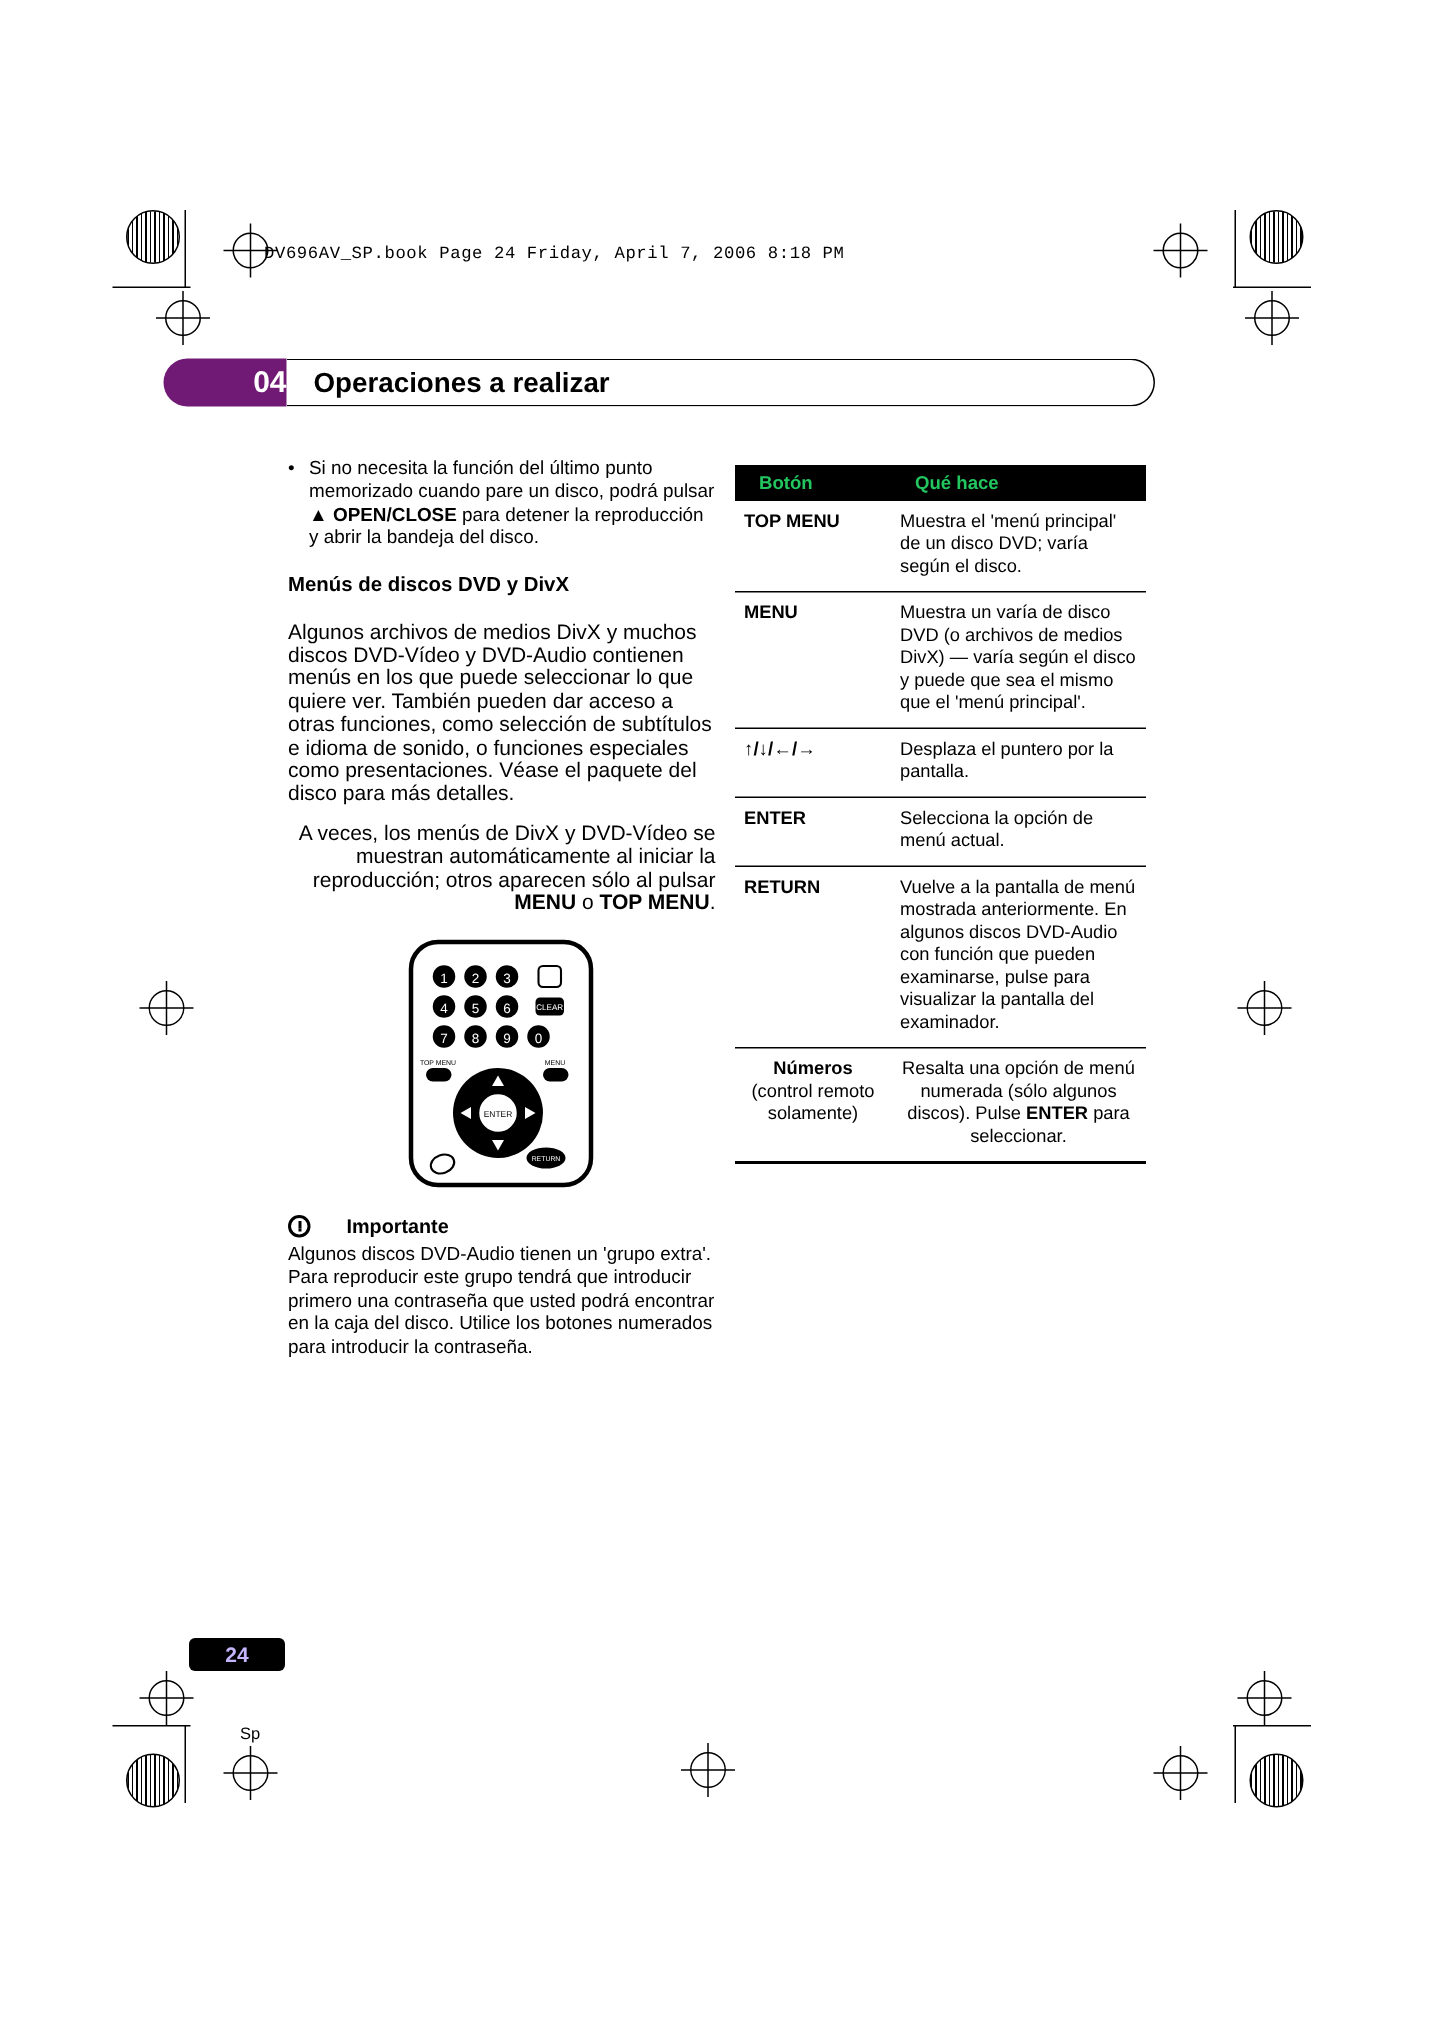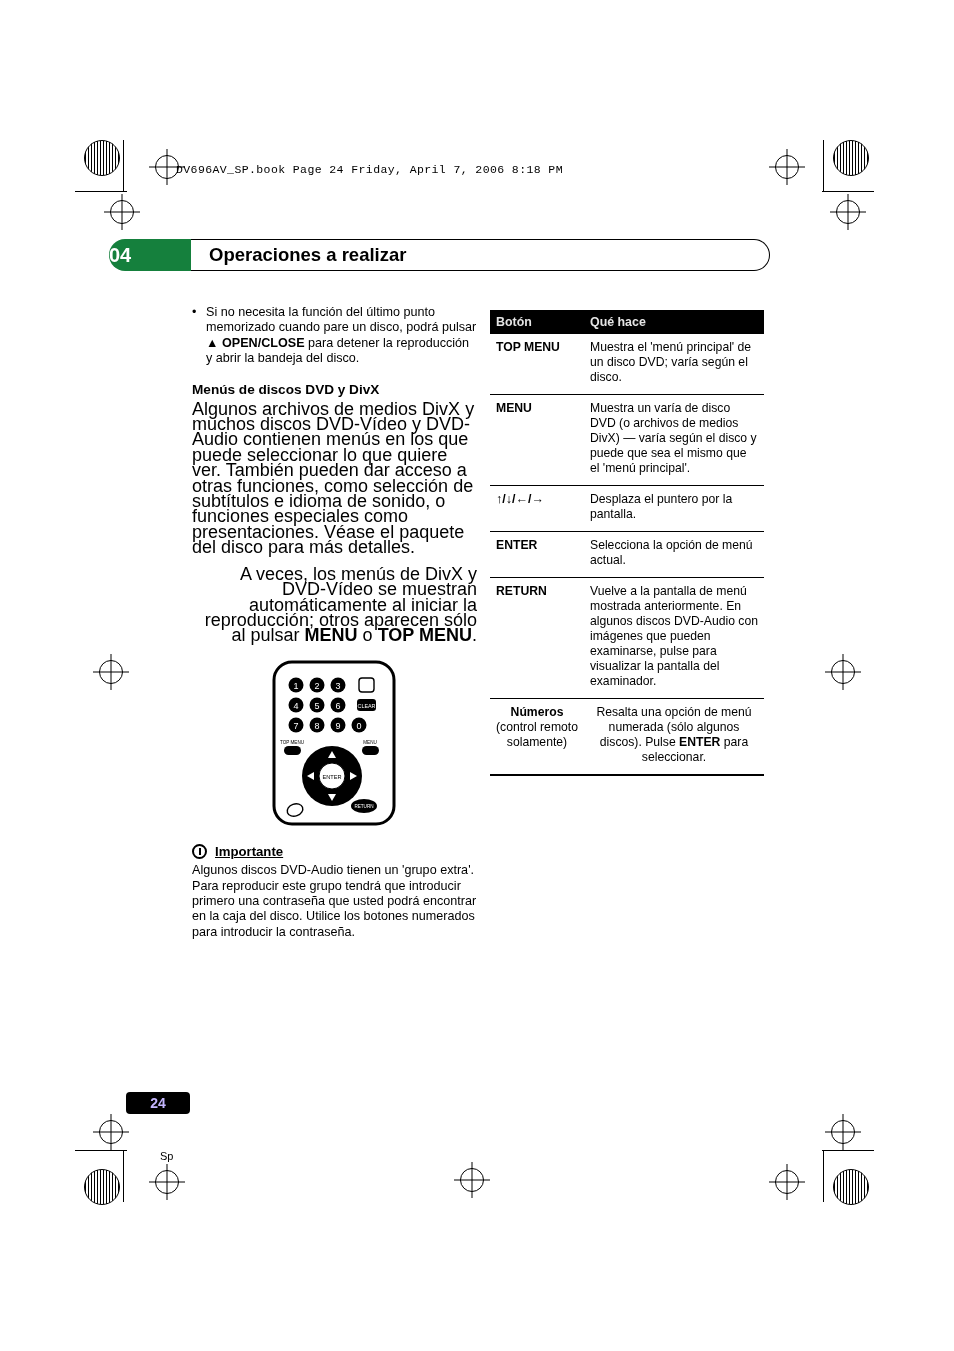--- a/index.html
+++ b/index.html
@@ -67,26 +67,26 @@
     left: 109px;
     top: 239px;
     width: 661px;
     height: 32px;
   }
   .chapter-num {
     position: absolute;
     left: 0; top: 0;
     width: 82px;
     height: 32px;
-    background: #15803d;
+    background: #701a75;
     color: #fff;
     font-size: 20px;
     font-weight: bold;
     line-height: 32px;
-    text-align: left;
+    text-align: right;
     border-radius: 16px 0 0 16px;
   }
   .chapter-bar {
     position: absolute;
     left: 82px; top: 0;
     right: 0; height: 32px;
     border: 1px solid #000;
     border-left: none;
     border-radius: 0 16px 16px 0;
     box-sizing: border-box;
@@ -127,42 +127,41 @@
   }
   .bullet-text { flex: 1 1 auto; }
 
   h2.sub {
     font-size: 13.6px;
     font-weight: bold;
     margin: 14px 0 2px 0;
     line-height: 17px;
   }
   p.body {
-    margin: 4px 0 0 0;
-    font-size: 18px;
+    margin: 16px 0 0 0;
+    font-size: 14px;
     line-height: 15.4px;
   }
   p.body + p.body { margin-top: 11px; text-align: right; }
   .b { font-weight: bold; }
 
   
   .remote-wrap {
     position: relative;
     width: 285px;
     height: 170px;
     margin-top: 14px;
   }
 
   
   .importante {
     margin-top: 16px;
     display: flex;
     align-items: center;
-    gap: 8px;
-    text-decoration: underline;
+    gap: 24px;
   }
   .imp-icon {
     width: 15px; height: 15px;
     border: 2px solid #000;
     border-radius: 50%;
     position: relative;
     box-sizing: border-box;
   }
   .imp-icon::before {
     content: "";
@@ -191,25 +190,25 @@
   }
 
   
   table.btn-table {
     border-collapse: collapse;
     width: 274px;
     font-size: 12.2px;
   }
   table.btn-table thead th {
     background: #000;
-    color: #e5e5e5;
+    color: #22c55e;
     font-size: 12.4px;
     font-weight: bold;
     text-align: left;
-    padding: 5px 6px 5px 6px;
+    padding: 5px 6px 5px 16px;
   }
   table.btn-table thead th.c1 { width: 82px; }
   table.btn-table tbody td {
     vertical-align: top;
     padding: 6px 6px 9px 6px;
     line-height: 15px;
     border-bottom: 1px solid #000;
   }
   table.btn-table tbody tr:last-child td {
     border-bottom: 2px solid #000;
@@ -378,21 +377,21 @@
       <tr>
         <td class="key arrowkeys">↑/↓/←/→</td>
         <td>Desplaza el puntero por la pantalla.</td>
       </tr>
       <tr>
         <td class="key">ENTER</td>
         <td>Selecciona la opción de menú actual.</td>
       </tr>
       <tr>
         <td class="key">RETURN</td>
-        <td>Vuelve a la pantalla de menú mostrada anteriormente. En algunos discos DVD-Audio con imágenes que pueden examinarse, pulse para visualizar la pantalla del examinador.</td>
+        <td>Vuelve a la pantalla de menú mostrada anteriormente. En algunos discos DVD-Audio con función que pueden examinarse, pulse para visualizar la pantalla del examinador.</td>
       </tr>
       <tr>
         <td class="key">
           <span>Números</span><br>
           <span class="sub-note">(control remoto solamente)</span>
         </td>
         <td><span>Resalta una opción de menú numerada (sólo algunos discos). Pulse </span><span class="b">ENTER</span><span> para seleccionar.</span></td>
       </tr>
     </tbody>
   </table>

